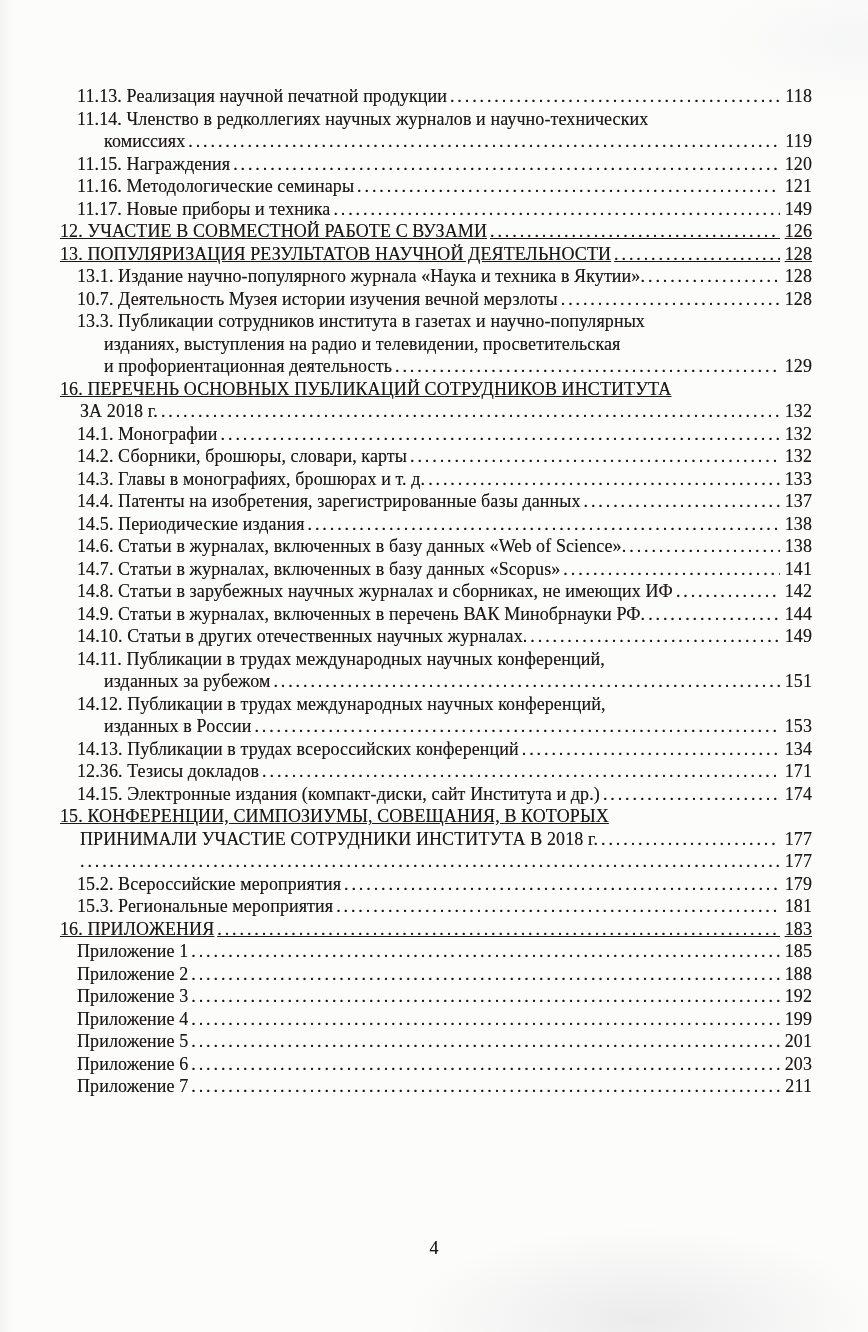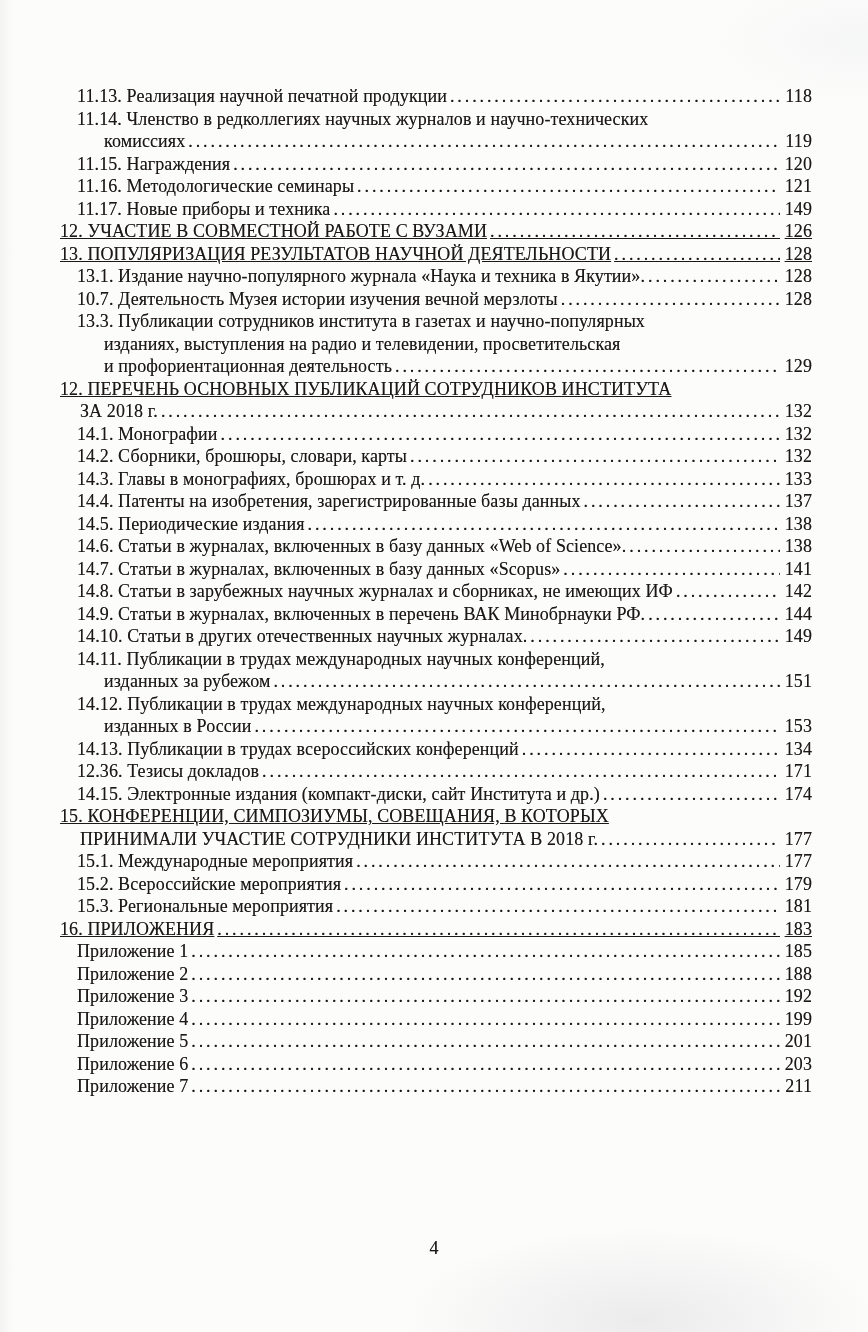--- a/index.html
+++ b/index.html
@@ -142,21 +142,21 @@
       <div class="entry lvl2">
         <div class="line first"><span class="txt">13.3. Публикации сотрудников института в газетах и научно-популярных</span></div>
         <div class="line"><span class="txt">изданиях, выступления на радио и телевидении, просветительская</span></div>
         <div class="line final">
           <span class="txt">и профориентационная деятельность</span>
           <span class="dots">. . . . . . . . . . . . . . . . . . . . . . . . . . . . . . . . . . . . . . . . . . . . . . . . . . . . . . . . . . . . . . . . . . . . . . . . . . . . . . . . . . . . . . . . . . . . . . . . . . . . . . . . . . . . . . . . . . . . . . . . </span>
           <span class="pg">129</span>
         </div>
       </div>
       <div class="entry lvl1">
-        <div class="line first"><span class="txt">12. ПЕРЕЧЕНЬ ОСНОВНЫХ ПУБЛИКАЦИЙ СОТРУДНИКОВ ИНСТИТУТА</span></div>
+        <div class="line first"><span class="txt">16. ПЕРЕЧЕНЬ ОСНОВНЫХ ПУБЛИКАЦИЙ СОТРУДНИКОВ ИНСТИТУТА</span></div>
         <div class="line final">
           <span class="txt">ЗА 2018 г.</span>
           <span class="dots">. . . . . . . . . . . . . . . . . . . . . . . . . . . . . . . . . . . . . . . . . . . . . . . . . . . . . . . . . . . . . . . . . . . . . . . . . . . . . . . . . . . . . . . . . . . . . . . . . . . . . . . . . . . . . . . . . . . . . . . . </span>
           <span class="pg">132</span>
         </div>
       </div>
       <div class="entry lvl2">
         <div class="line first final">
           <span class="txt">14.1. Монографии</span>
           <span class="dots">. . . . . . . . . . . . . . . . . . . . . . . . . . . . . . . . . . . . . . . . . . . . . . . . . . . . . . . . . . . . . . . . . . . . . . . . . . . . . . . . . . . . . . . . . . . . . . . . . . . . . . . . . . . . . . . . . . . . . . . . </span>
@@ -266,21 +266,20 @@
       <div class="entry lvl1">
         <div class="line first"><span class="txt">15. КОНФЕРЕНЦИИ, СИМПОЗИУМЫ, СОВЕЩАНИЯ, В КОТОРЫХ</span></div>
         <div class="line final">
           <span class="txt">ПРИНИМАЛИ УЧАСТИЕ СОТРУДНИКИ ИНСТИТУТА В 2018 г.</span>
           <span class="dots">. . . . . . . . . . . . . . . . . . . . . . . . . . . . . . . . . . . . . . . . . . . . . . . . . . . . . . . . . . . . . . . . . . . . . . . . . . . . . . . . . . . . . . . . . . . . . . . . . . . . . . . . . . . . . . . . . . . . . . . . </span>
           <span class="pg">177</span>
         </div>
       </div>
       <div class="entry lvl2">
         <div class="line first final">
-          <span class="txt">15.1. Международные мероприятия</span>
           <span class="dots">. . . . . . . . . . . . . . . . . . . . . . . . . . . . . . . . . . . . . . . . . . . . . . . . . . . . . . . . . . . . . . . . . . . . . . . . . . . . . . . . . . . . . . . . . . . . . . . . . . . . . . . . . . . . . . . . . . . . . . . . </span>
           <span class="pg">177</span>
         </div>
       </div>
       <div class="entry lvl2">
         <div class="line first final">
           <span class="txt">15.2. Всероссийские мероприятия</span>
           <span class="dots">. . . . . . . . . . . . . . . . . . . . . . . . . . . . . . . . . . . . . . . . . . . . . . . . . . . . . . . . . . . . . . . . . . . . . . . . . . . . . . . . . . . . . . . . . . . . . . . . . . . . . . . . . . . . . . . . . . . . . . . . </span>
           <span class="pg">179</span>
         </div>

